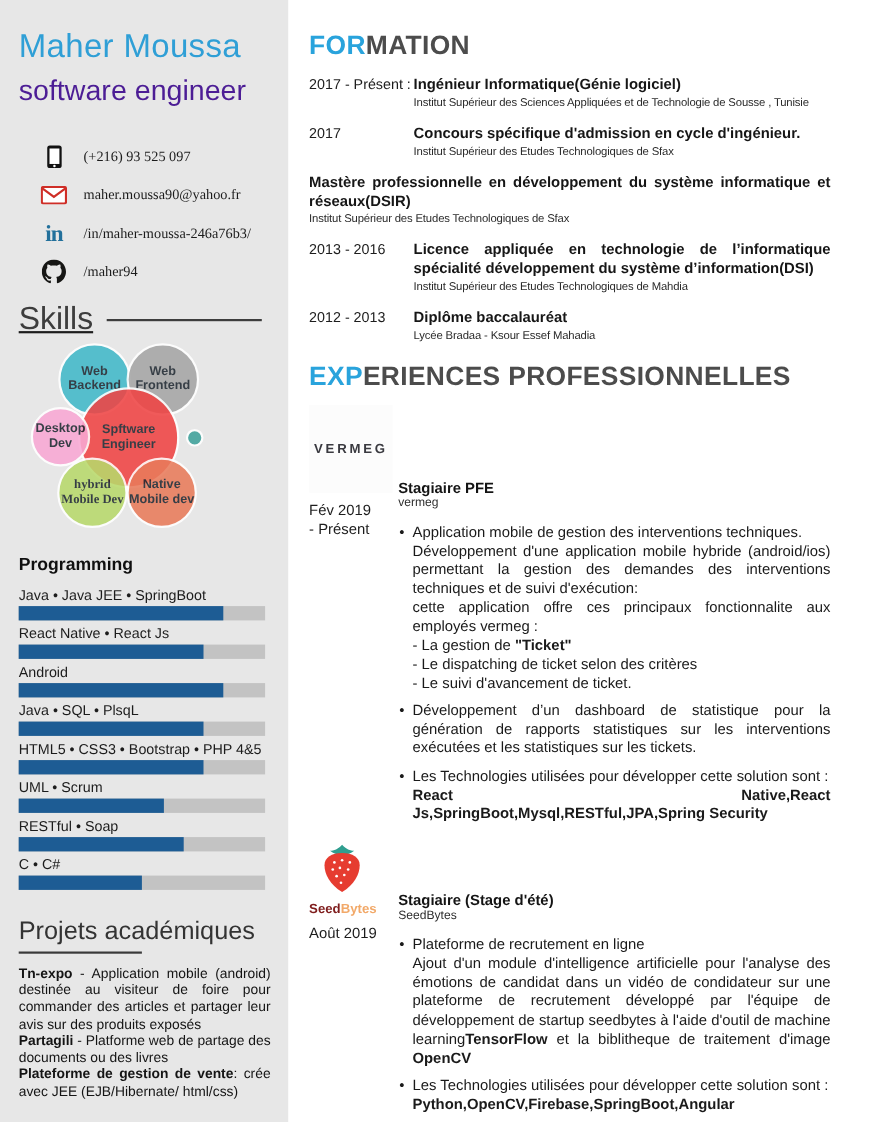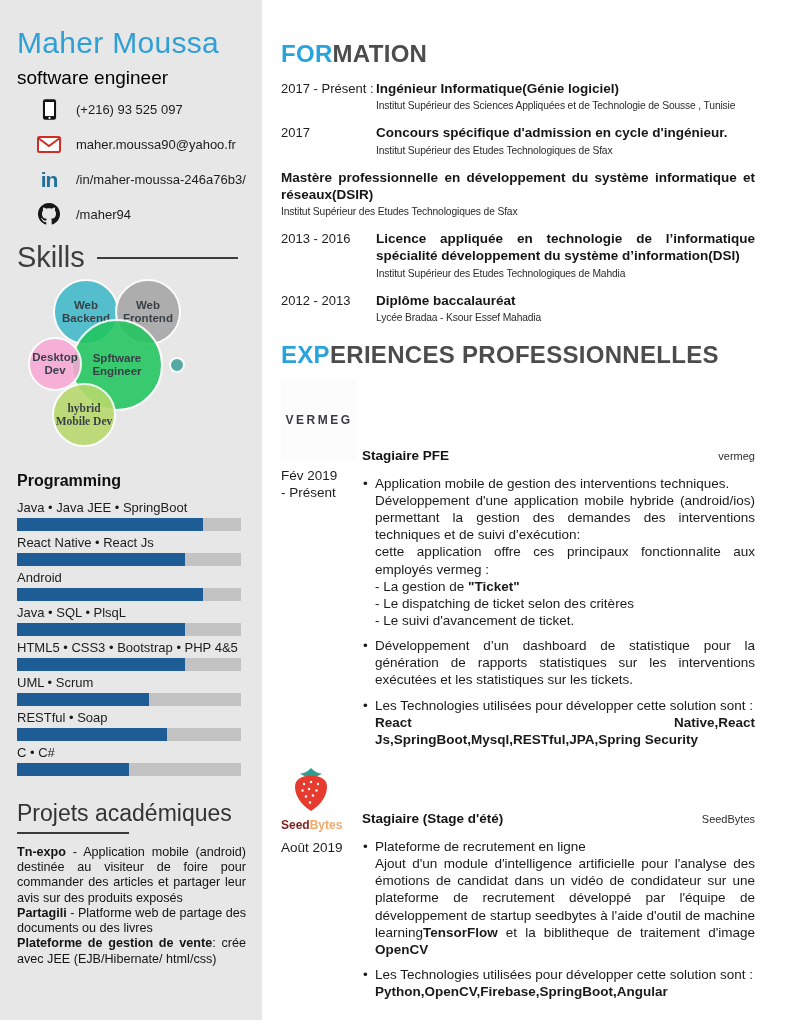--- a/index.html
+++ b/index.html
@@ -4,27 +4,27 @@
 <style>
   * { margin:0; padding:0; box-sizing:border-box; }
   body {
     width:794px; height:1028px; position:relative; overflow:hidden;
     background:#ffffff; font-family:"Liberation Sans", sans-serif; color:#1d1d1d;
   }
   
   .sidebar { position:absolute; left:0; top:0; width:262px; height:1020px;
     background:var(--sidebar-bg,#e7e7e7); padding:0 16px 0 17px; }
   .name { margin-top:26px; font-size:30px; color:var(--name-blue,#2f9fd6); letter-spacing:.3px; }
-  .role { margin-top:7px; font-size:19px; color:#000000; }
-  .contacts { margin-top:8px; padding-left:20px; }
+  .role { margin-top:7px; font-size:26px; color:#4c1d95; }
+  .contacts { margin-top:32px; padding-left:20px;font-family:Liberation Serif, serif; }
   .contact-row { display:flex; align-items:center; gap:15px; height:24px; margin-bottom:11px; }
   .cicon { width:24px; display:flex; justify-content:center; align-items:center; flex:0 0 24px; }
   .ctext { font-size:13px; color:#1c1c1c; white-space:nowrap; }
   .in-glyph { font-size:21px; font-weight:bold; color:var(--linkedin-blue,#22709b); line-height:1; letter-spacing:-1px; }
-  .skills-h { margin-top:15px; display:flex; align-items:center; gap:12px; }
+  .skills-h { margin-top:15px; display:flex; align-items:center; gap:12px;text-decoration:underline; }
   .skills-h .t { font-size:29px; font-weight:normal; color:#3d3d3d; }
   .skills-h .rule { flex:1; height:2px; background:#3d3d3d; margin-right:8px; }
   
   .bubbles { position:relative; height:172px; margin-top:6px; }
   .bub { position:absolute; border-radius:50%; opacity:.88; border:2px solid #fff;
     display:flex; align-items:center; justify-content:center; text-align:center; }
   .bub span { font-size:11.5px; font-weight:bold; color:#1e2730; line-height:1.15; }
   .bub0 { left:36px;  top:-1px;  width:66px; height:66px; }
   .bub1 { left:98px;  top:-1px;  width:66px; height:66px; }
   .bub3 { left:54px;  top:39px;  width:92px; height:92px; }
@@ -36,39 +36,39 @@
   .bars { margin-top:10px; }
   .bar-row { margin-bottom:4px; }
   .bar-label { font-size:13px; color:#1c1c1c; margin-bottom:3px; white-space:nowrap; }
   .bar-track { width:224px; height:13px; background:var(--bar-track,#c3c3c3); }
   .bar-fill { height:100%; background:var(--bar-blue,#1d5c94); }
   .proj-h { margin-top:24px; font-size:23px; color:#333; white-space:nowrap; }
   .proj-underline { width:112px; height:2px; background:#3a3a3a; margin-top:5px; }
   .proj-text { margin-top:11px; font-size:12.6px; line-height:1.21; text-align:justify; color:#141414; }
   .proj-text b { font-weight:bold; }
   
-  .main { position:absolute; left:262px; top:0; width:532px; height:1028px; padding:22px 39px 0 19px; }
+  .main { position:absolute; left:262px; top:0; width:532px; height:1028px; padding:10px 39px 0 19px; }
   h1.section { margin-top:18px; font-size:24px; font-weight:bold; letter-spacing:.3px; color:#4c4c4c; }
   h1.section .accent { color:var(--accent-blue,#29a3dc); }
   .f-entries { margin-top:12px; }
   .f-entry { display:flex; margin-bottom:13px; }
   .f-date { flex:0 0 95px; font-size:13px; color:#1d1d1d; white-space:nowrap; padding-top:1px; }
   .f-body { flex:1; }
   .f-title { font-size:13.5px; font-weight:bold; text-align:justify; line-height:1.28; color:#161616; }
   .f-school { margin-top:3px; font-size:10.3px; letter-spacing:-.15px; color:#2b2b2b; white-space:nowrap; }
   .exp-h { margin-top:24px; }
   .job { display:flex; margin-top:11px; }
   .job-left { flex:0 0 81px; }
   .job-body { flex:1; }
   .logo-vermeg { width:76px; height:80px; background:#fcfcfc; display:flex; align-items:center; justify-content:center; }
   .logo-vermeg span { font-size:12px; font-weight:bold; letter-spacing:2.5px; color:#3a3a40; }
   .job-date { margin-top:7px; font-size:13.5px; color:#1d1d1d; line-height:1.3; }
   .job1 .job-body { padding-top:68px; }
   .job2 .job-body { padding-top:44px; }
-  .job-head { display:flex; justify-content:space-between; align-items:baseline; }
+  .job-head { display:flex; justify-content:flex-end; align-items:baseline;flex-direction:column; }
   .job-role { font-size:13.5px; font-weight:bold; color:#141414; }
   .job-company { font-size:11px; color:#2e2e2e; }
   ul.bullets { margin-top:12px; list-style:none; }
   ul.bullets li { position:relative; padding-left:13px; margin-bottom:8px;
     font-size:13.5px; line-height:1.27; text-align:justify; color:#1a1a1a; }
   ul.bullets li::before { content:"•"; position:absolute; left:1px; top:0; }
   ul.bullets b { font-weight:bold; }
   .seed-logo { width:60px; text-align:center; }
   .seed-name { font-size:12px; font-weight:bold; line-height:1; margin-top:2px; }
   .seed-name .s1 { color:#7f1d1d; }
@@ -123,31 +123,34 @@
     <span class="rule"></span>
   </div>
 
   <div class="bubbles">
     <div class="bub bub0" style="background: rgb(65, 185, 201);">
         <span>Web Backend</span>
       </div>
     <div class="bub bub1" style="background: rgb(166, 166, 166);">
         <span>Web Frontend</span>
       </div>
-    <div class="bub bub3" style="background: #22c55e;">
+    <div class="bub bub3" style="background: #ef4444;">
         <span>Spftware Engineer</span>
       </div>
     <div class="bub bub2" style="background: #f9a8d4;">
         <span>Desktop Dev</span>
       </div>
     <div class="bub bub4" style="background: rgb(63, 162, 155);">
         <span></span>
       </div>
     <div class="bub bub5" style="background: rgb(184, 217, 107);">
         <span>hybrid Mobile Dev</span>
+      </div>
+    <div class="bub bub6" style="background: rgb(233, 123, 91);">
+        <span>Native Mobile dev</span>
       </div>
   </div>
 
   <div class="prog-h">Programming</div>
 
   <div class="bars">
     <div class="bar-row">
       <div class="bar-label">Java • Java JEE • SpringBoot</div>
       <div class="bar-track">
           <div class="bar-fill" style="width: 83%;"></div>

